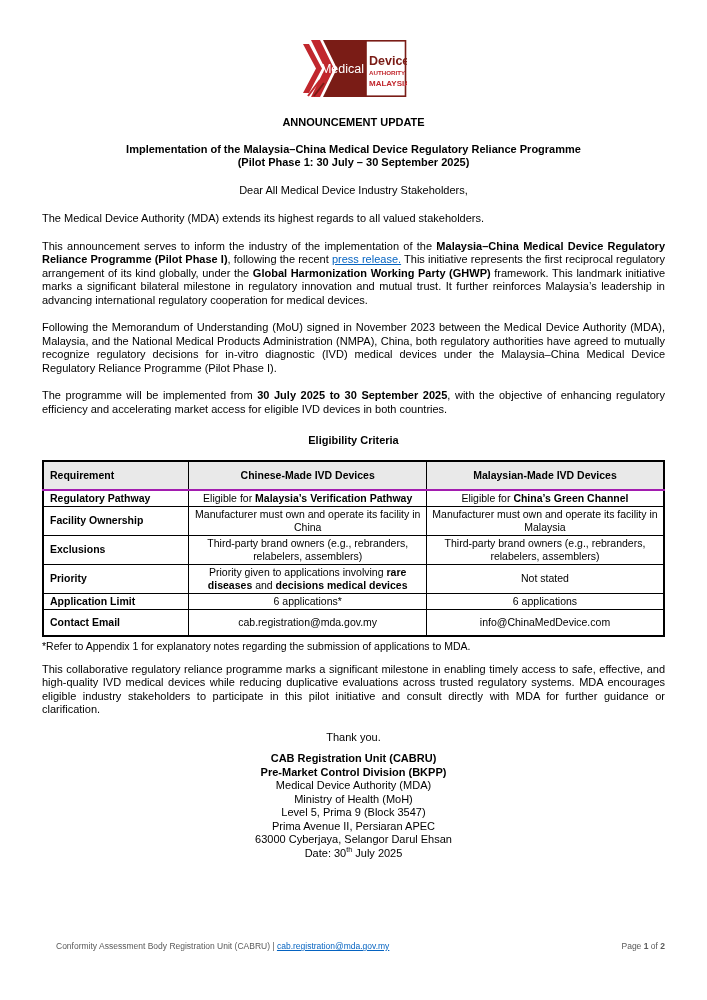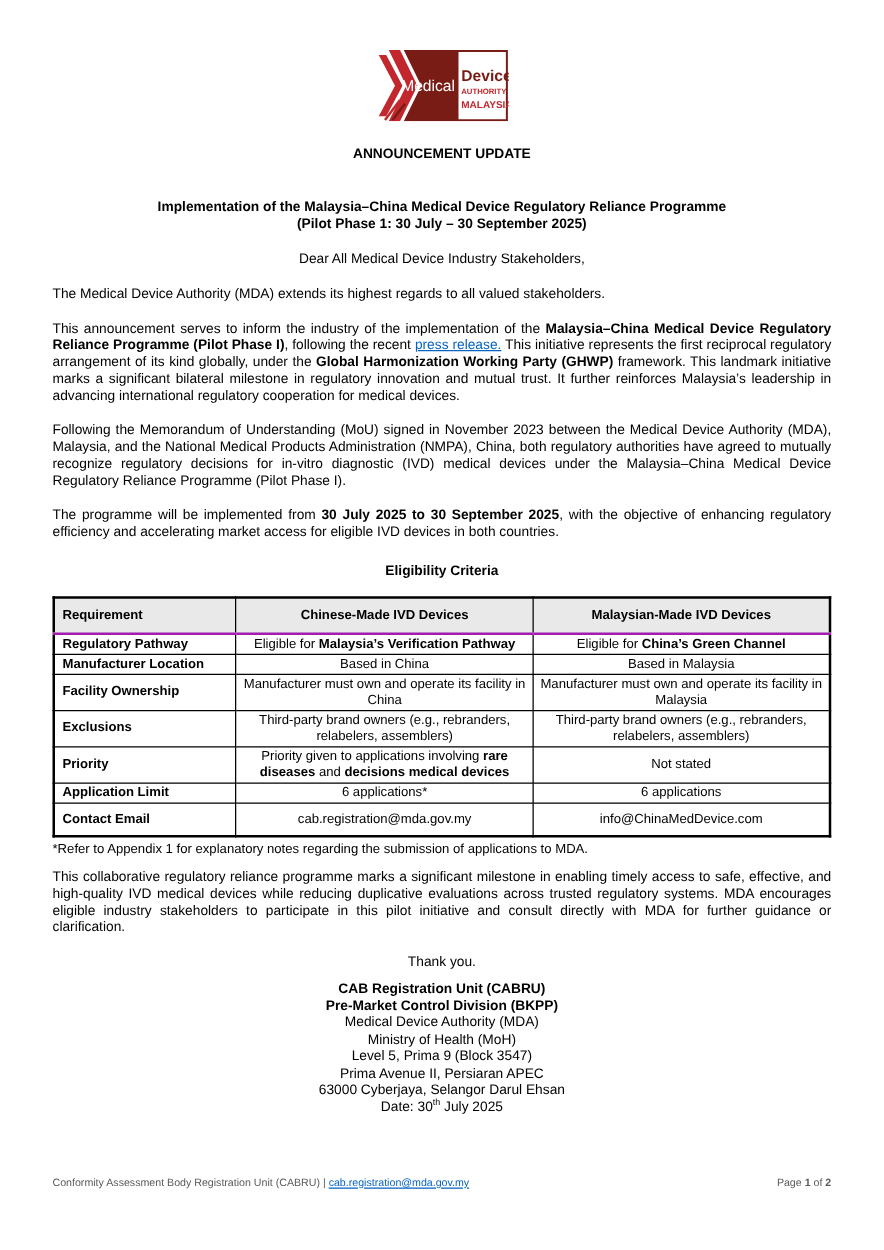--- a/index.html
+++ b/index.html
@@ -10,21 +10,21 @@
     padding:40px 42px 0 42px; overflow:hidden;
   }
   .logo-wrap{ text-align:center; }
   .logo-wrap svg{ display:inline-block; }
   .logo-maroon{ fill:var(--logo-maroon,#7a1c16); }
   .logo-red{ fill:var(--logo-red,#c1272d); }
   .announcement{
     margin-top:15px; text-align:center; font-weight:bold; font-size:11px; line-height:13.5px;
   }
   .doc-title{
-    margin-top:29px; text-align:center; font-weight:bold; font-size:11px; line-height:13.5px;
+    margin-top:13px; text-align:center; font-weight:bold; font-size:11px; line-height:13.5px;
   }
   .salutation{ margin-top:14px; text-align:center; font-size:11px; line-height:13.5px; }
   p.body{ margin-top:14px; font-size:11px; line-height:13.5px; text-align:justify; }
   p.body.first{ margin-top:15px; text-align:left; }
   .doc-link{ color:var(--link,#0563c1); text-decoration:underline; cursor:pointer; }
   .section-heading{ margin-top:18px; text-align:center; font-weight:bold; font-size:11px; line-height:13.5px; }
   table.elig{
     width:100%; margin-top:12px; border-collapse:collapse; font-size:10.5px; line-height:13px;
     border:2px solid #000;
   }
@@ -38,21 +38,21 @@
   table.elig thead th.left, table.elig td.lbl{ text-align:left; padding-left:6px; }
   table.elig td.lbl{ font-weight:bold; }
   table.elig tr.tall td{ padding-top:6px; padding-bottom:6px; }
   .col-req{ width:23.5%; } .col-cn{ width:38.25%; } .col-my{ width:38.25%; }
   .footnote{ margin-top:3px; font-size:10.5px; line-height:13px; text-align:left; }
   .thanks{ margin-top:14px; text-align:center; font-size:11px; line-height:13.5px; }
   .signature{ margin-top:8px; text-align:center; font-size:11px; line-height:13.5px; }
   .signature .sig-line{ display:block; }
   sup{ font-size:65%; vertical-align:super; line-height:0; }
   .footer{
-    position:absolute; left:42px; right:42px; top:941px;
+    position:absolute; left:56px; right:42px; top:941px;
     display:flex; justify-content:space-between; align-items:baseline;
     font-size:8.5px; line-height:11px; color:var(--footer-text,#595959);
   }
 </style>
 </head>
 <body>
 
 <div class="page">
 
   <div class="logo-wrap">
@@ -102,25 +102,20 @@
         <th>Malaysian-Made IVD Devices</th>
       </tr>
     </thead>
     <tbody>
       <tr>
         <td class="lbl">Regulatory Pathway</td>
         <td><span>Eligible for </span><span style="font-weight: bold;">Malaysia’s Verification Pathway</span></td>
         <td><span>Eligible for </span><span style="font-weight: bold;">China’s Green Channel</span></td>
       </tr>
       <tr>
-        <td class="lbl">Manufacturer Location</td>
-        <td><span>Based in China</span></td>
-        <td><span>Based in Malaysia</span></td>
-      </tr>
-      <tr>
         <td class="lbl">Facility Ownership</td>
         <td><span>Manufacturer must own and operate its facility in China</span></td>
         <td><span>Manufacturer must own and operate its facility in Malaysia</span></td>
       </tr>
       <tr>
         <td class="lbl">Exclusions</td>
         <td><span>Third-party brand owners (e.g., rebranders, relabelers, assemblers)</span></td>
         <td><span>Third-party brand owners (e.g., rebranders, relabelers, assemblers)</span></td>
       </tr>
       <tr>

